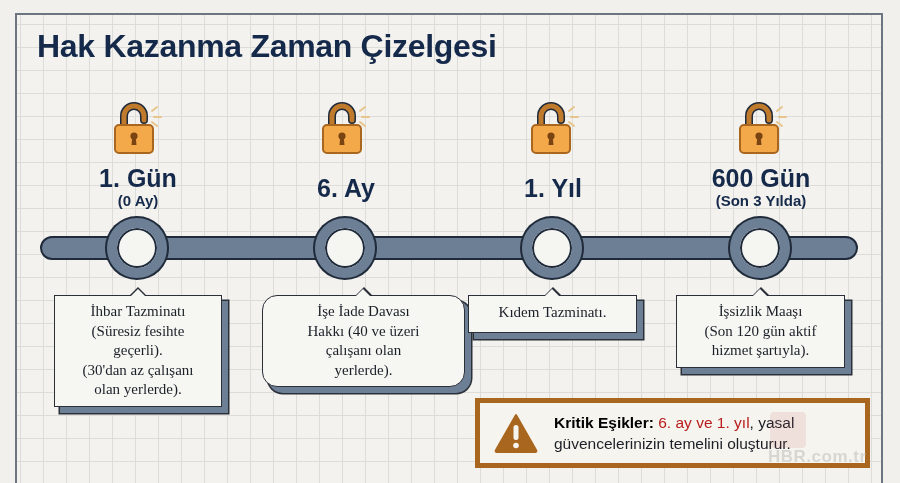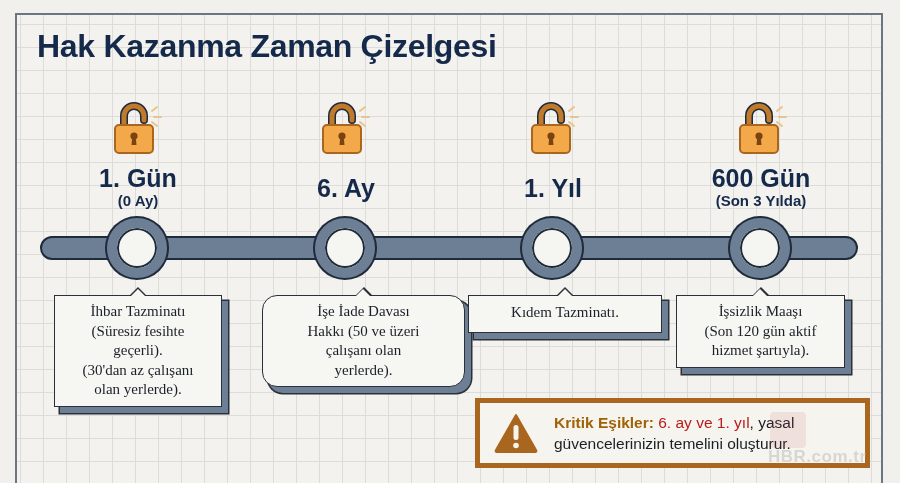--- a/index.html
+++ b/index.html
@@ -61,21 +61,21 @@
     border-bottom: 7.5px solid #f6f6f3;
   }
 
   .alert {
     position: absolute; left: 475px; top: 398px; width: 395px; height: 70px;
     border: 5px solid #a9661f; background: #f6f4ee;
     display: flex; align-items: center; padding-left: 14px;
   }
   .alert .warn { width: 44px; height: 40px; flex: none; margin-right: 16px; }
   .alert .text { font-size: 15.5px; line-height: 21px; color: #1b1f27; }
-  .alert .strong { color: #a16207; font-weight: 700; }
+  .alert .strong { color: #000000; font-weight: 700; }
   .alert .accent { color: #b91c1c; }
 
   .watermark {
     position: absolute; left: 768px; top: 447px; font-size: 17px; font-weight: 700;
     color: rgba(190,190,190,0.55); letter-spacing: 0.5px;
   }
   .watermark-logo {
     position: absolute; left: 770px; top: 412px; width: 36px; height: 36px;
     border-radius: 4px; background: rgba(200,80,80,0.12);
   }
@@ -152,26 +152,26 @@
 <div class="card" style="left:54px; top:295px; width:168px;">
   <div>İhbar Tazminatı</div>
   <div>(Süresiz fesihte</div>
   <div>geçerli).</div>
   <div>(30'dan az çalışanı</div>
   <div>olan yerlerde).</div>
 </div>
 
 <div class="card" style="left:262px; top:295px; width:203px;border-radius:15px;">
   <div>İşe İade Davası</div>
-  <div>Hakkı (50 ve üzeri</div>
+  <div>Hakkı (40 ve üzeri</div>
   <div>çalışanı olan</div>
   <div>yerlerde).</div>
 </div>
 
-<div class="card" style="left:468px; top:295px; width:194px; padding:7px 8px 9px;">
+<div class="card" style="left:468px; top:295px; width:169px; padding:7px 8px 9px;">
   <div>Kıdem Tazminatı.</div>
 </div>
 
 <div class="card" style="left:676px; top:295px; width:169px;">
   <div>İşsizlik Maaşı</div>
   <div>(Son 120 gün aktif</div>
   <div>hizmet şartıyla).</div>
 </div>
 
 <div class="alert">

